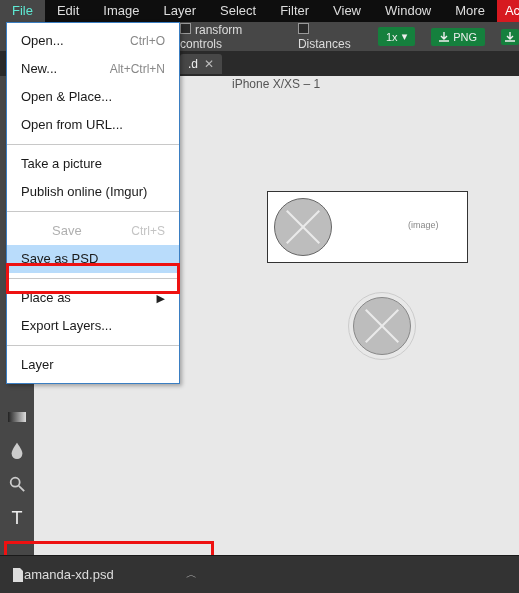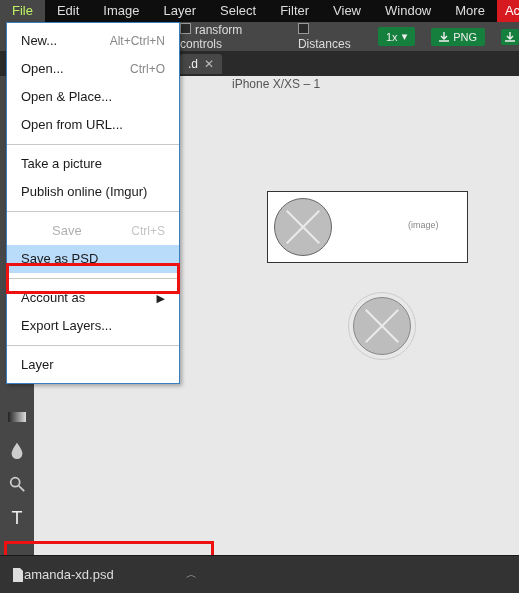--- a/index.html
+++ b/index.html
@@ -2,21 +2,21 @@
 <html><head>
 <meta charset="utf-8">
 <style>
   * { box-sizing: border-box; margin: 0; padding: 0; font-family: Arial, Helvetica, sans-serif; }
   html, body { width: 519px; height: 593px; overflow: hidden; background: #474747; }
   body { position: relative; }
 
   
   .menubar { height: 22px; background: #0e0e0e; display: flex; align-items: center; color: #ddd; font-size: 13px; }
   .menubar .menu-item { padding: 0 12px; line-height: 22px; cursor: default; }
-  .menubar .menu-item.active { background: #474747; color: #bef264; }
+  .menubar .menu-item.active { background: #474747; color: #5eead4; }
   .menubar .account { margin-left: auto; background: #d71920; color: #fff; padding: 0 8px; line-height: 22px; }
 
   
   .toolbar { height: 30px; background: #474747; color: #ddd; display: flex; align-items: center; font-size: 12px; border-bottom: 1px solid #2a2a2a; padding-left: 180px; gap: 16px; }
   .toolbar .checkbox { width: 11px; height: 11px; border: 1px solid #999; background: #2a2a2a; display: inline-block; margin-right: 4px; }
   .toolbar .btn { background: #15803d; color: #eee; padding: 3px 8px; font-size: 11px; display: flex; align-items: center; gap: 4px; border-radius: 2px; }
   .toolbar .btn svg { width: 10px; height: 10px; }
 
   
   .tabbar { height: 24px; background: #2a2a2a; display: flex; align-items: center; padding-left: 180px; }
@@ -136,26 +136,26 @@
         <line x1="12" y1="12" x2="18" y2="18" stroke="#ccc" stroke-width="2"></line>
       </svg>
   </div>
   <div class="tool text">
       <span>T</span>
     </div>
 </div>
 
 <div class="dropdown">
   <div class="row">
+      <span>Open...</span>
+      <span class="shortcut">Ctrl+O</span>
+    </div>
+  <div class="row">
       <span>New...</span>
       <span class="shortcut">Alt+Ctrl+N</span>
-    </div>
-  <div class="row">
-      <span>Open...</span>
-      <span class="shortcut">Ctrl+O</span>
     </div>
   <div class="row">
       <span>Open &amp; Place...</span>
     </div>
   <div class="row">
       <span>Open from URL...</span>
     </div>
   <div class="sep"></div>
   <div class="row">
       <span>Take a picture</span>
@@ -166,21 +166,21 @@
   <div class="sep"></div>
   <div class="row disabled">
       <span>Save</span>
       <span class="shortcut">Ctrl+S</span>
     </div>
   <div class="row selected">
       <span>Save as PSD</span>
     </div>
   <div class="sep"></div>
   <div class="row">
-      <span>Account as</span>
+      <span>Place as</span>
       <span class="chevr">▶</span>
     </div>
   <div class="row">
       <span>Export Layers...</span>
     </div>
   <div class="sep"></div>
   <div class="row">
       <span>Layer</span>
     </div>
 </div>

